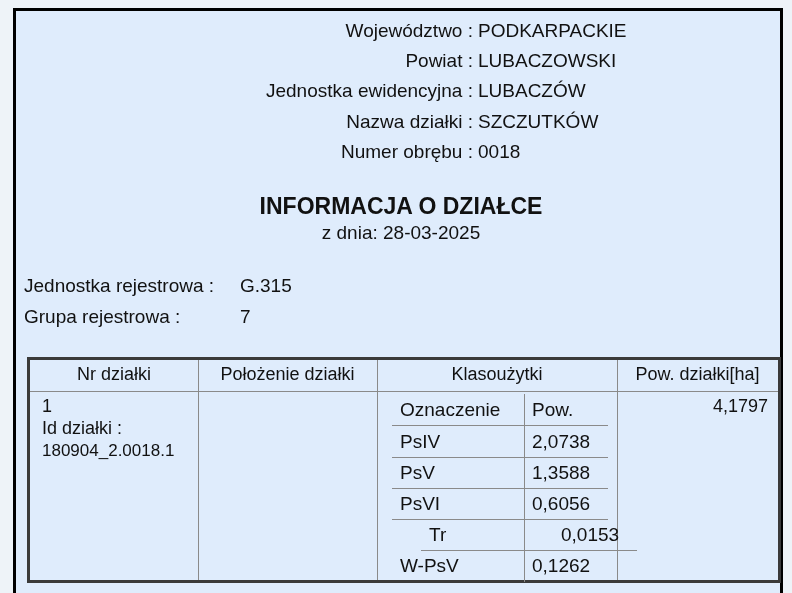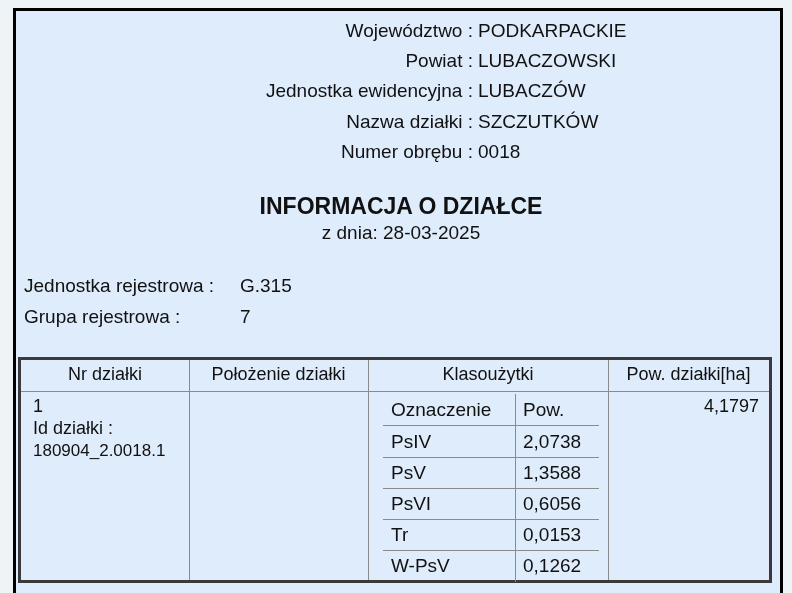--- a/index.html
+++ b/index.html
@@ -34,21 +34,21 @@
   .subtitle {
     position: absolute; left: 0; width: 770px; text-align: center;
     top: 211px; font-size: 19px;
   }
   .reg-row {
     position: absolute; left: 8px; font-size: 19px; white-space: nowrap;
   }
   .reg-val { position: absolute; left: 216px; }
 
   .tbl {
-    position: absolute; left: 2px; top: 346px;
+    position: absolute; left: 11px; top: 346px;
     width: 754px; height: 226px;
     border: 3px solid #3a3a3a;
     box-sizing: border-box;
   }
   .tbl .col-line {
     position: absolute; top: 0; bottom: 0; width: 1px; background: #8a8a8a;
   }
   .tbl .head-line {
     position: absolute; left: 0; right: 0; top: 31px; height: 1px; background: #8a8a8a;
   }
@@ -135,21 +135,21 @@
         <span class="sub-c2">2,0738</span>
       </div>
       <div class="sub-row bordered" style="top:63px;">
         <span class="sub-c1">PsV</span>
         <span class="sub-c2">1,3588</span>
       </div>
       <div class="sub-row bordered" style="top:94px;">
         <span class="sub-c1">PsVI</span>
         <span class="sub-c2">0,6056</span>
       </div>
-      <div class="sub-row bordered" style="top:125px;">
+      <div class="sub-row bordered" style="top:125px;margin-left:29px;">
         <span class="sub-c1">Tr</span>
         <span class="sub-c2">0,0153</span>
       </div>
       <div class="sub-row" style="top:156px;">
         <span class="sub-c1">W-PsV</span>
         <span class="sub-c2">0,1262</span>
       </div>
     </div>
   </div>
 </div>

